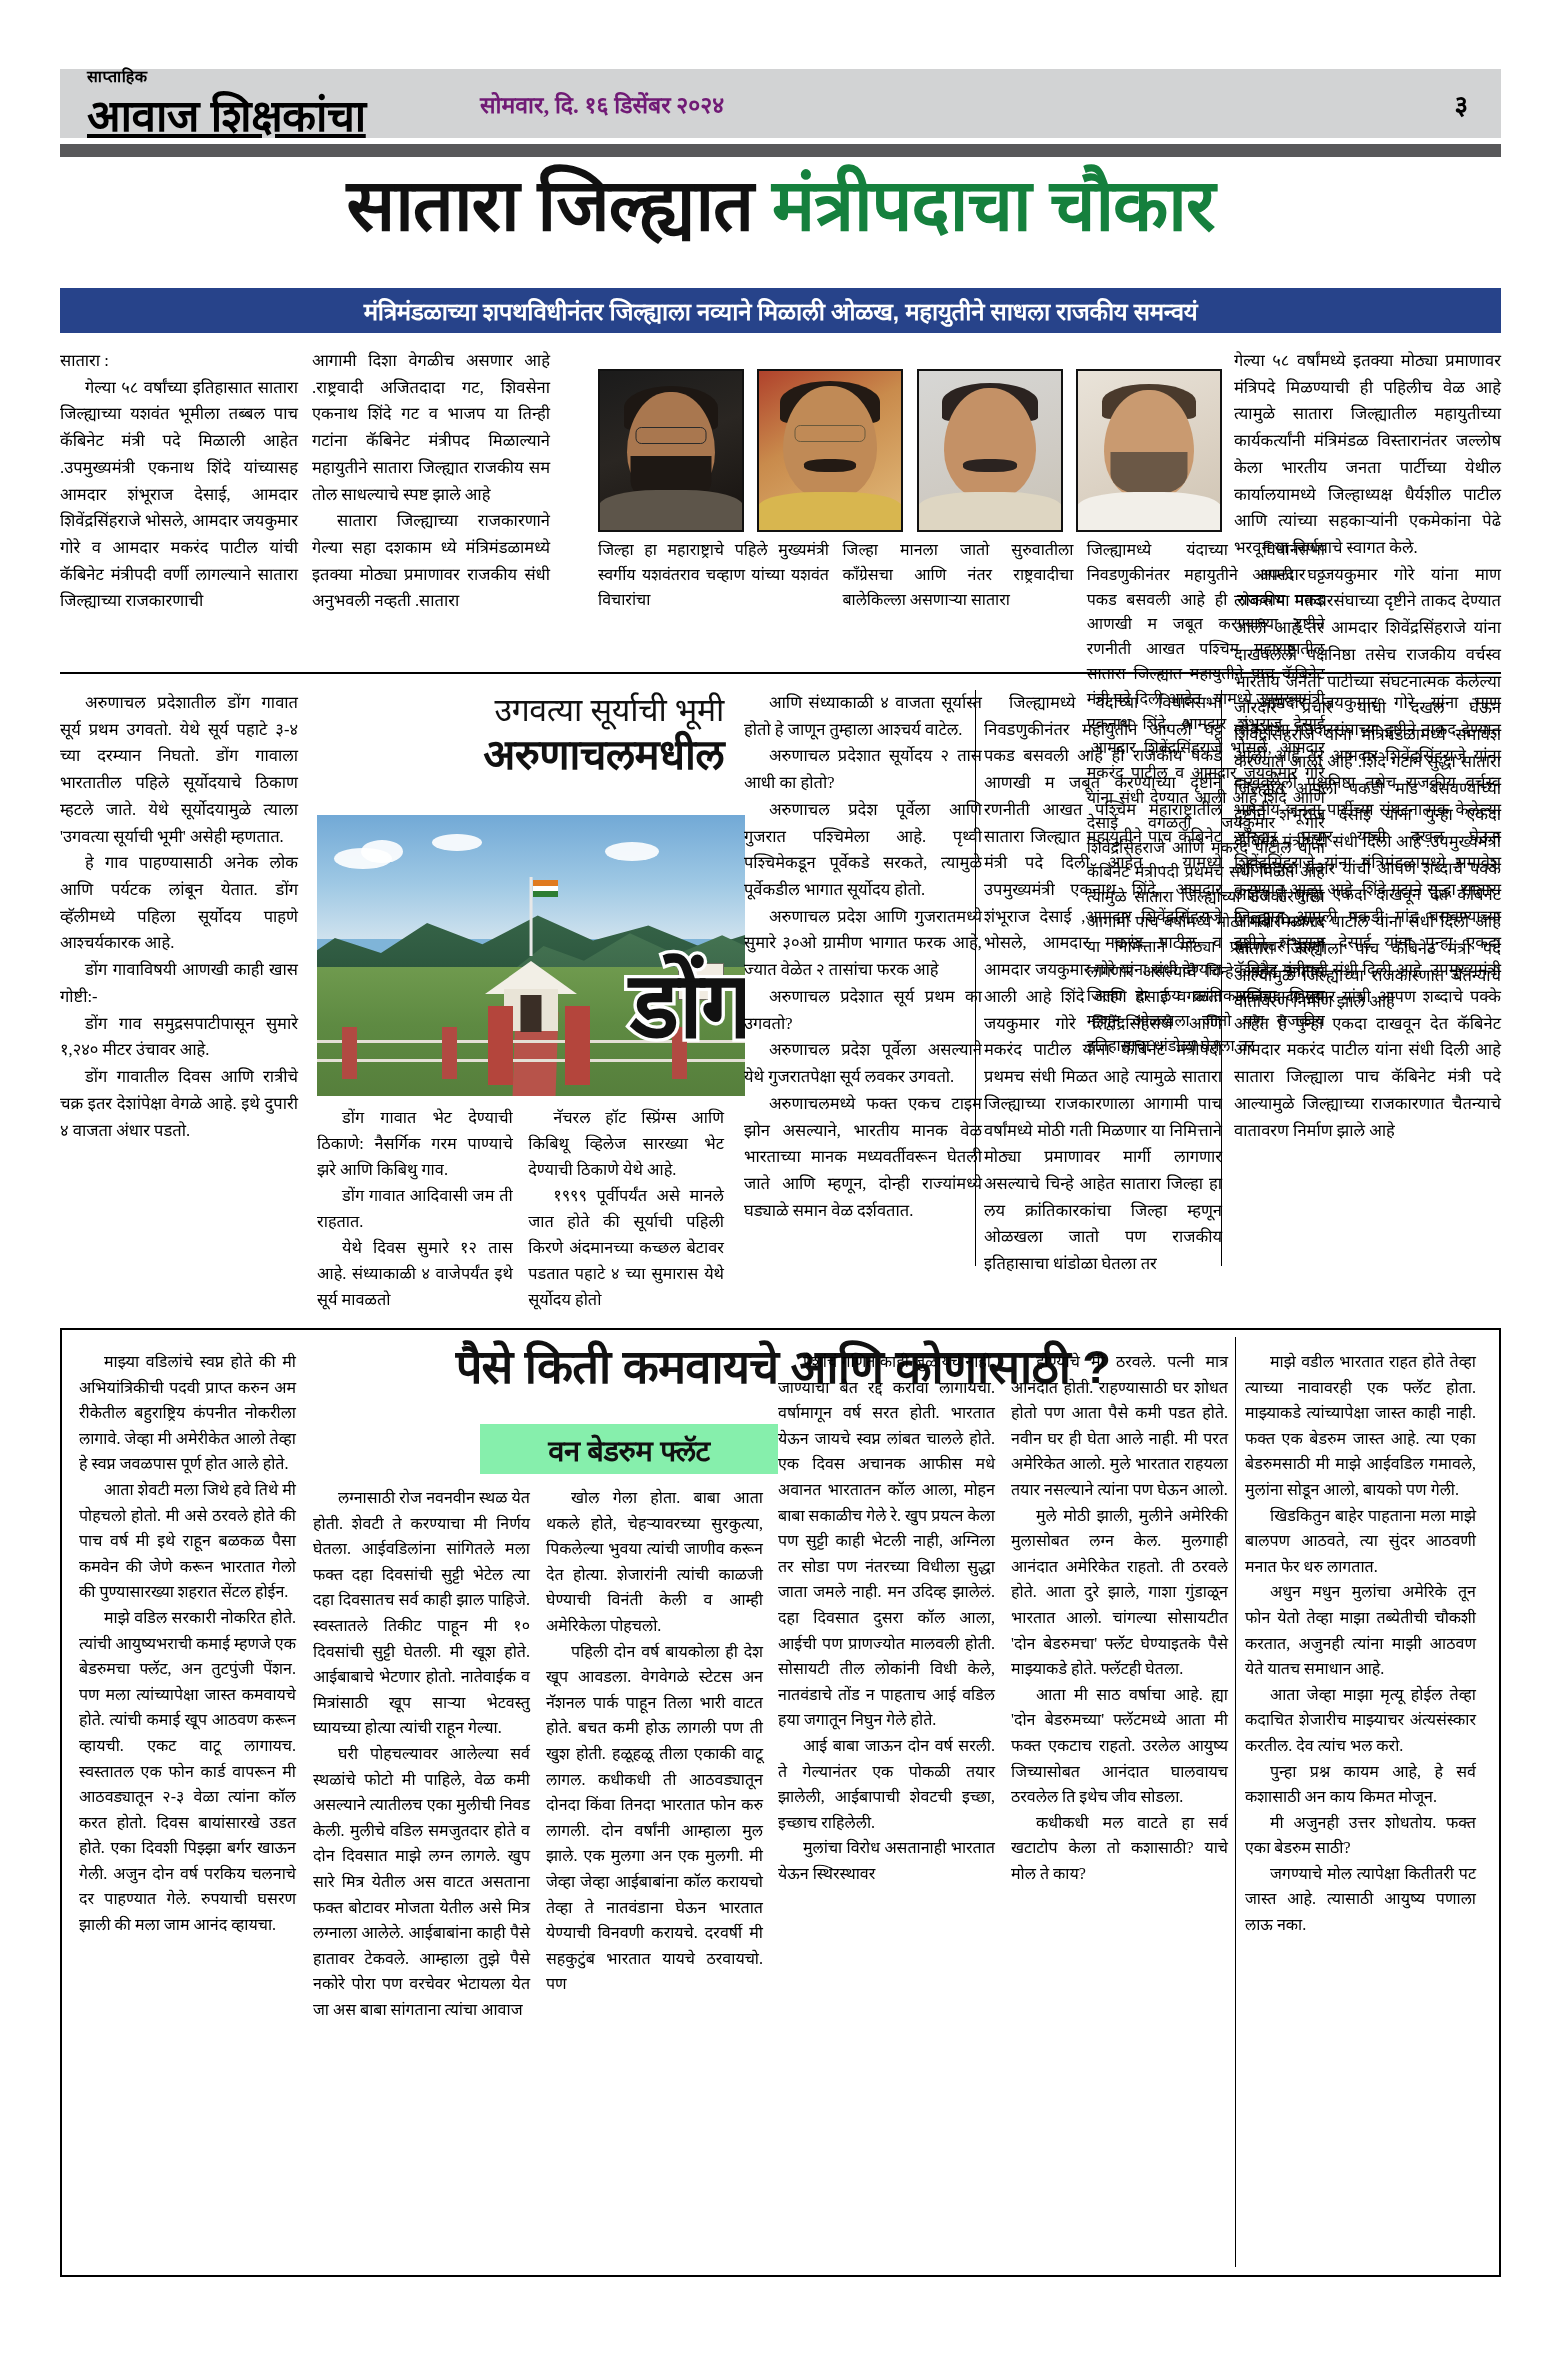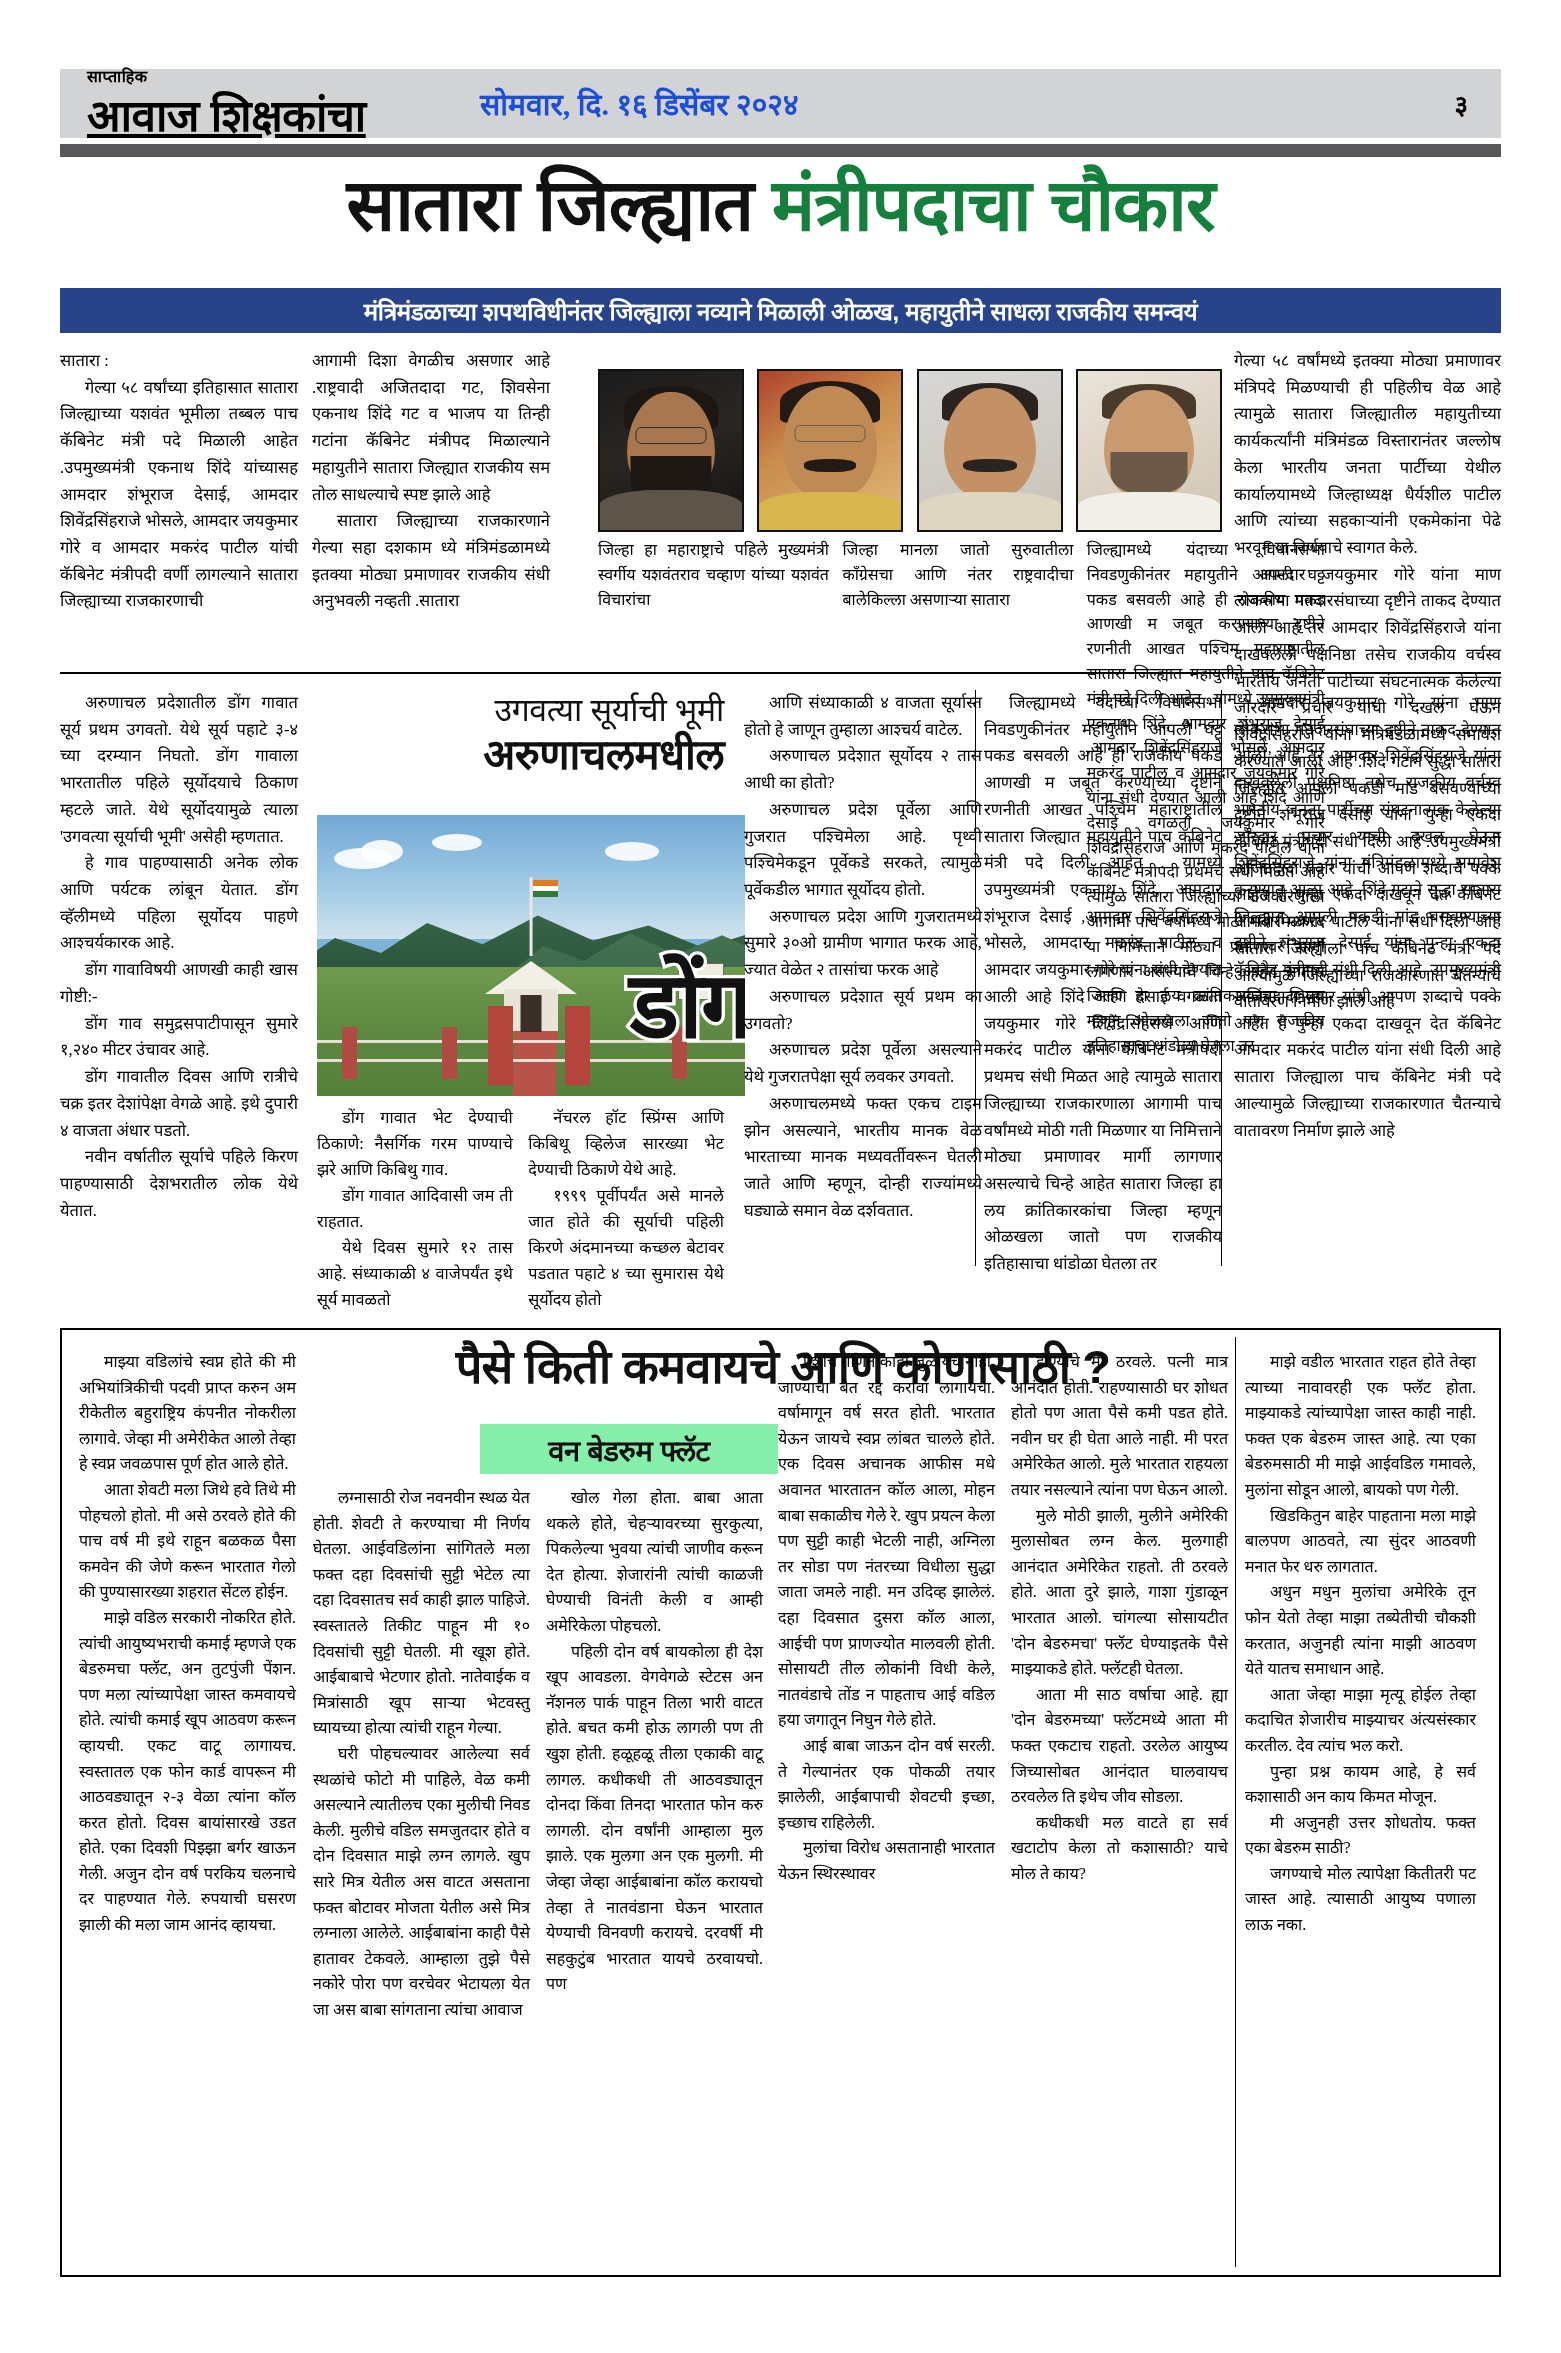--- a/index.html
+++ b/index.html
@@ -28,21 +28,21 @@
     line-height:1;margin-bottom:9px;color:#000000;
   }
   .logo-main{
     font-family:"Liberation Sans","DejaVu Sans",sans-serif;
     font-size:44px;font-weight:700;line-height:1.02;color:#000;
     letter-spacing:-0.5px;
     text-decoration:underline;
   }
   .masthead-date{
     font-family:"Liberation Serif","DejaVu Serif",serif;
-    font-size:30px;font-weight:700;color:#1d4ed8;margin-left:38px;white-space:nowrap;
+    font-size:23px;font-weight:700;color:#701a75;margin-left:38px;white-space:nowrap;
   }
   .masthead-pageno{
     position:absolute;right:33px;top:50%;transform:translateY(-50%);
     font-family:"Liberation Serif","DejaVu Serif",serif;
     font-size:26px;font-weight:700;color:#000;
   }
 
   
   .headline{
     position:absolute;left:60px;top:165px;width:1441px;
@@ -307,21 +307,20 @@
   <div class="rule" style="left:60px;top:672px;width:1441px;height:1.9px;"></div>
 
   <div class="aru">
 
     <div class="aru-col aru-c1">
       <p class="">अरुणाचल प्रदेशातील डोंग गावात सूर्य प्रथम उगवतो. येथे सूर्य पहाटे ३-४ च्या दरम्यान निघतो. डोंग गावाला भारतातील पहिले सूर्योदयाचे ठिकाण म्हटले जाते. येथे सूर्योदयामुळे त्याला 'उगवत्या सूर्याची भूमी' असेही म्हणतात.</p>
       <p>हे गाव पाहण्यासाठी अनेक लोक आणि पर्यटक लांबून येतात. डोंग व्हॅलीमध्ये पहिला सूर्योदय पाहणे आश्चर्यकारक आहे.</p>
       <p>डोंग गावाविषयी आणखी काही खास गोष्टी:-</p>
       <p>डोंग गाव समुद्रसपाटीपासून सुमारे १,२४० मीटर उंचावर आहे.</p>
       <p>डोंग गावातील दिवस आणि रात्रीचे चक्र इतर देशांपेक्षा वेगळे आहे. इथे दुपारी ४ वाजता अंधार पडतो.</p>
-      <p>नवीन वर्षातील सूर्याचे पहिले किरण पाहण्यासाठी देशभरातील लोक येथे येतात.</p>
     </div>
 
     <div class="aru-head">
       <div class="l1">उगवत्या सूर्याची भूमी</div>
       <div class="l2">अरुणाचलमधील</div>
     </div>
 
     <div class="aru-photo">
       <div class="sky"></div>
       <div class="cloud cl1"></div>

